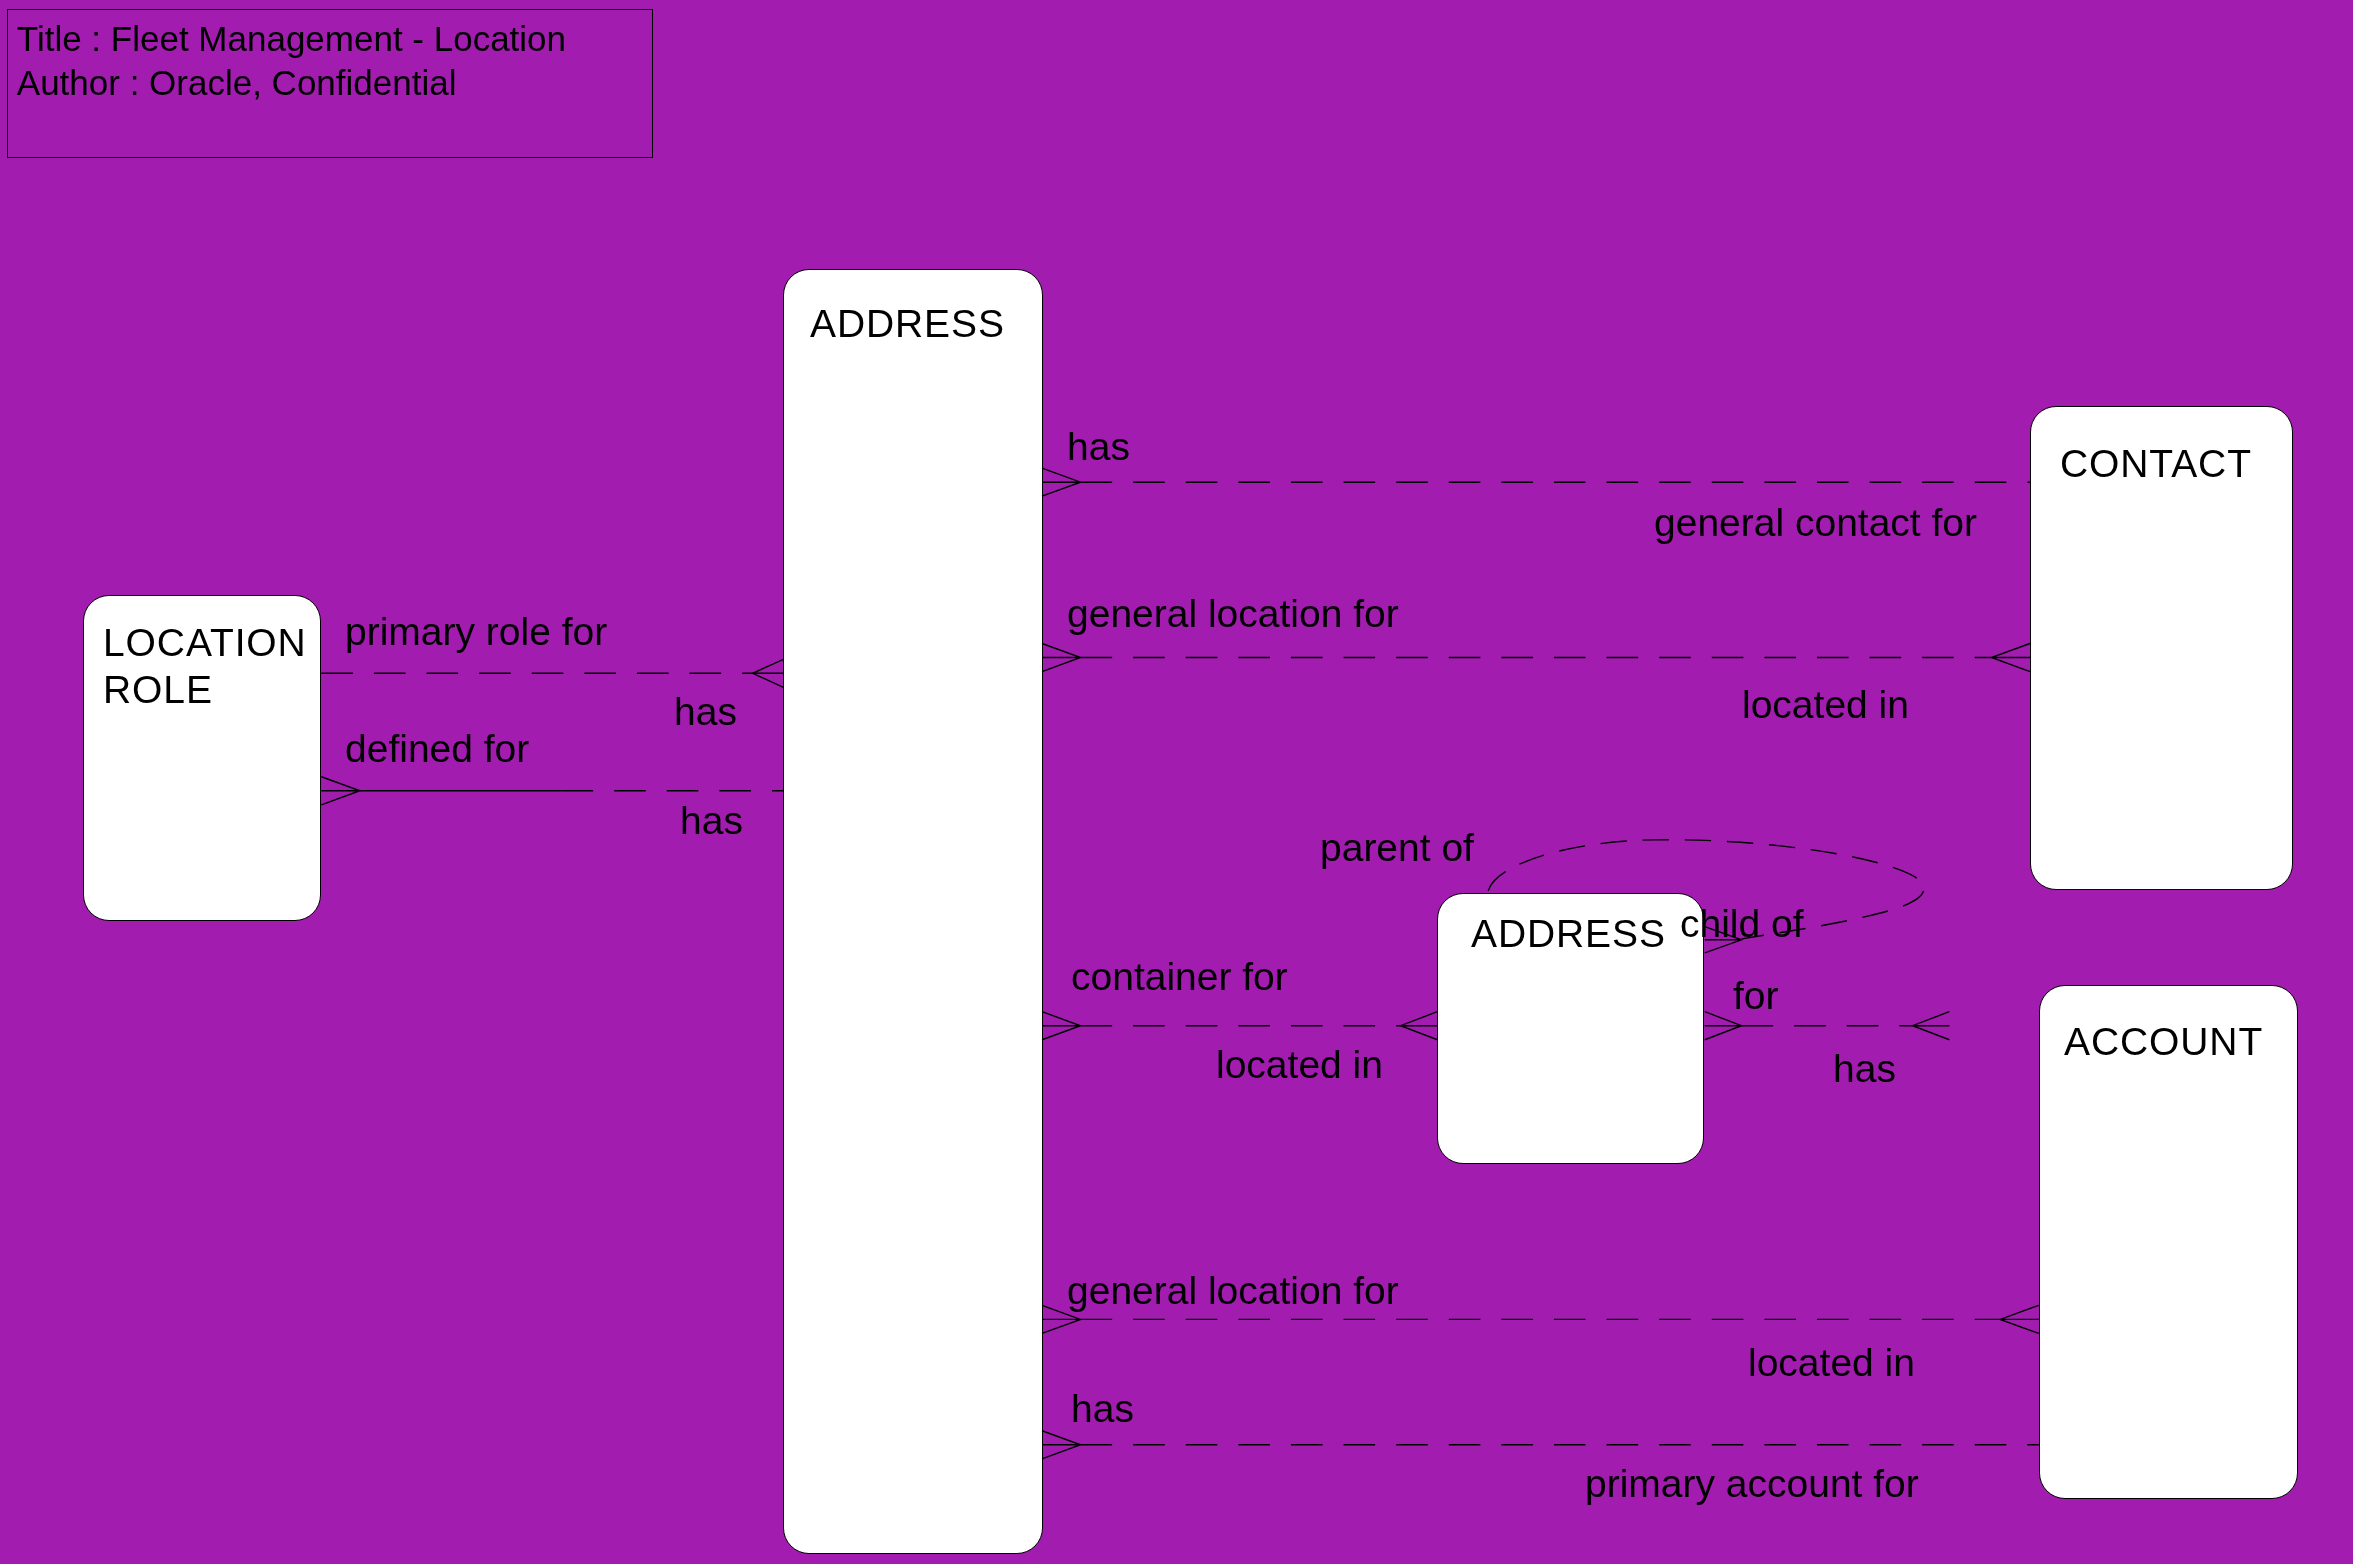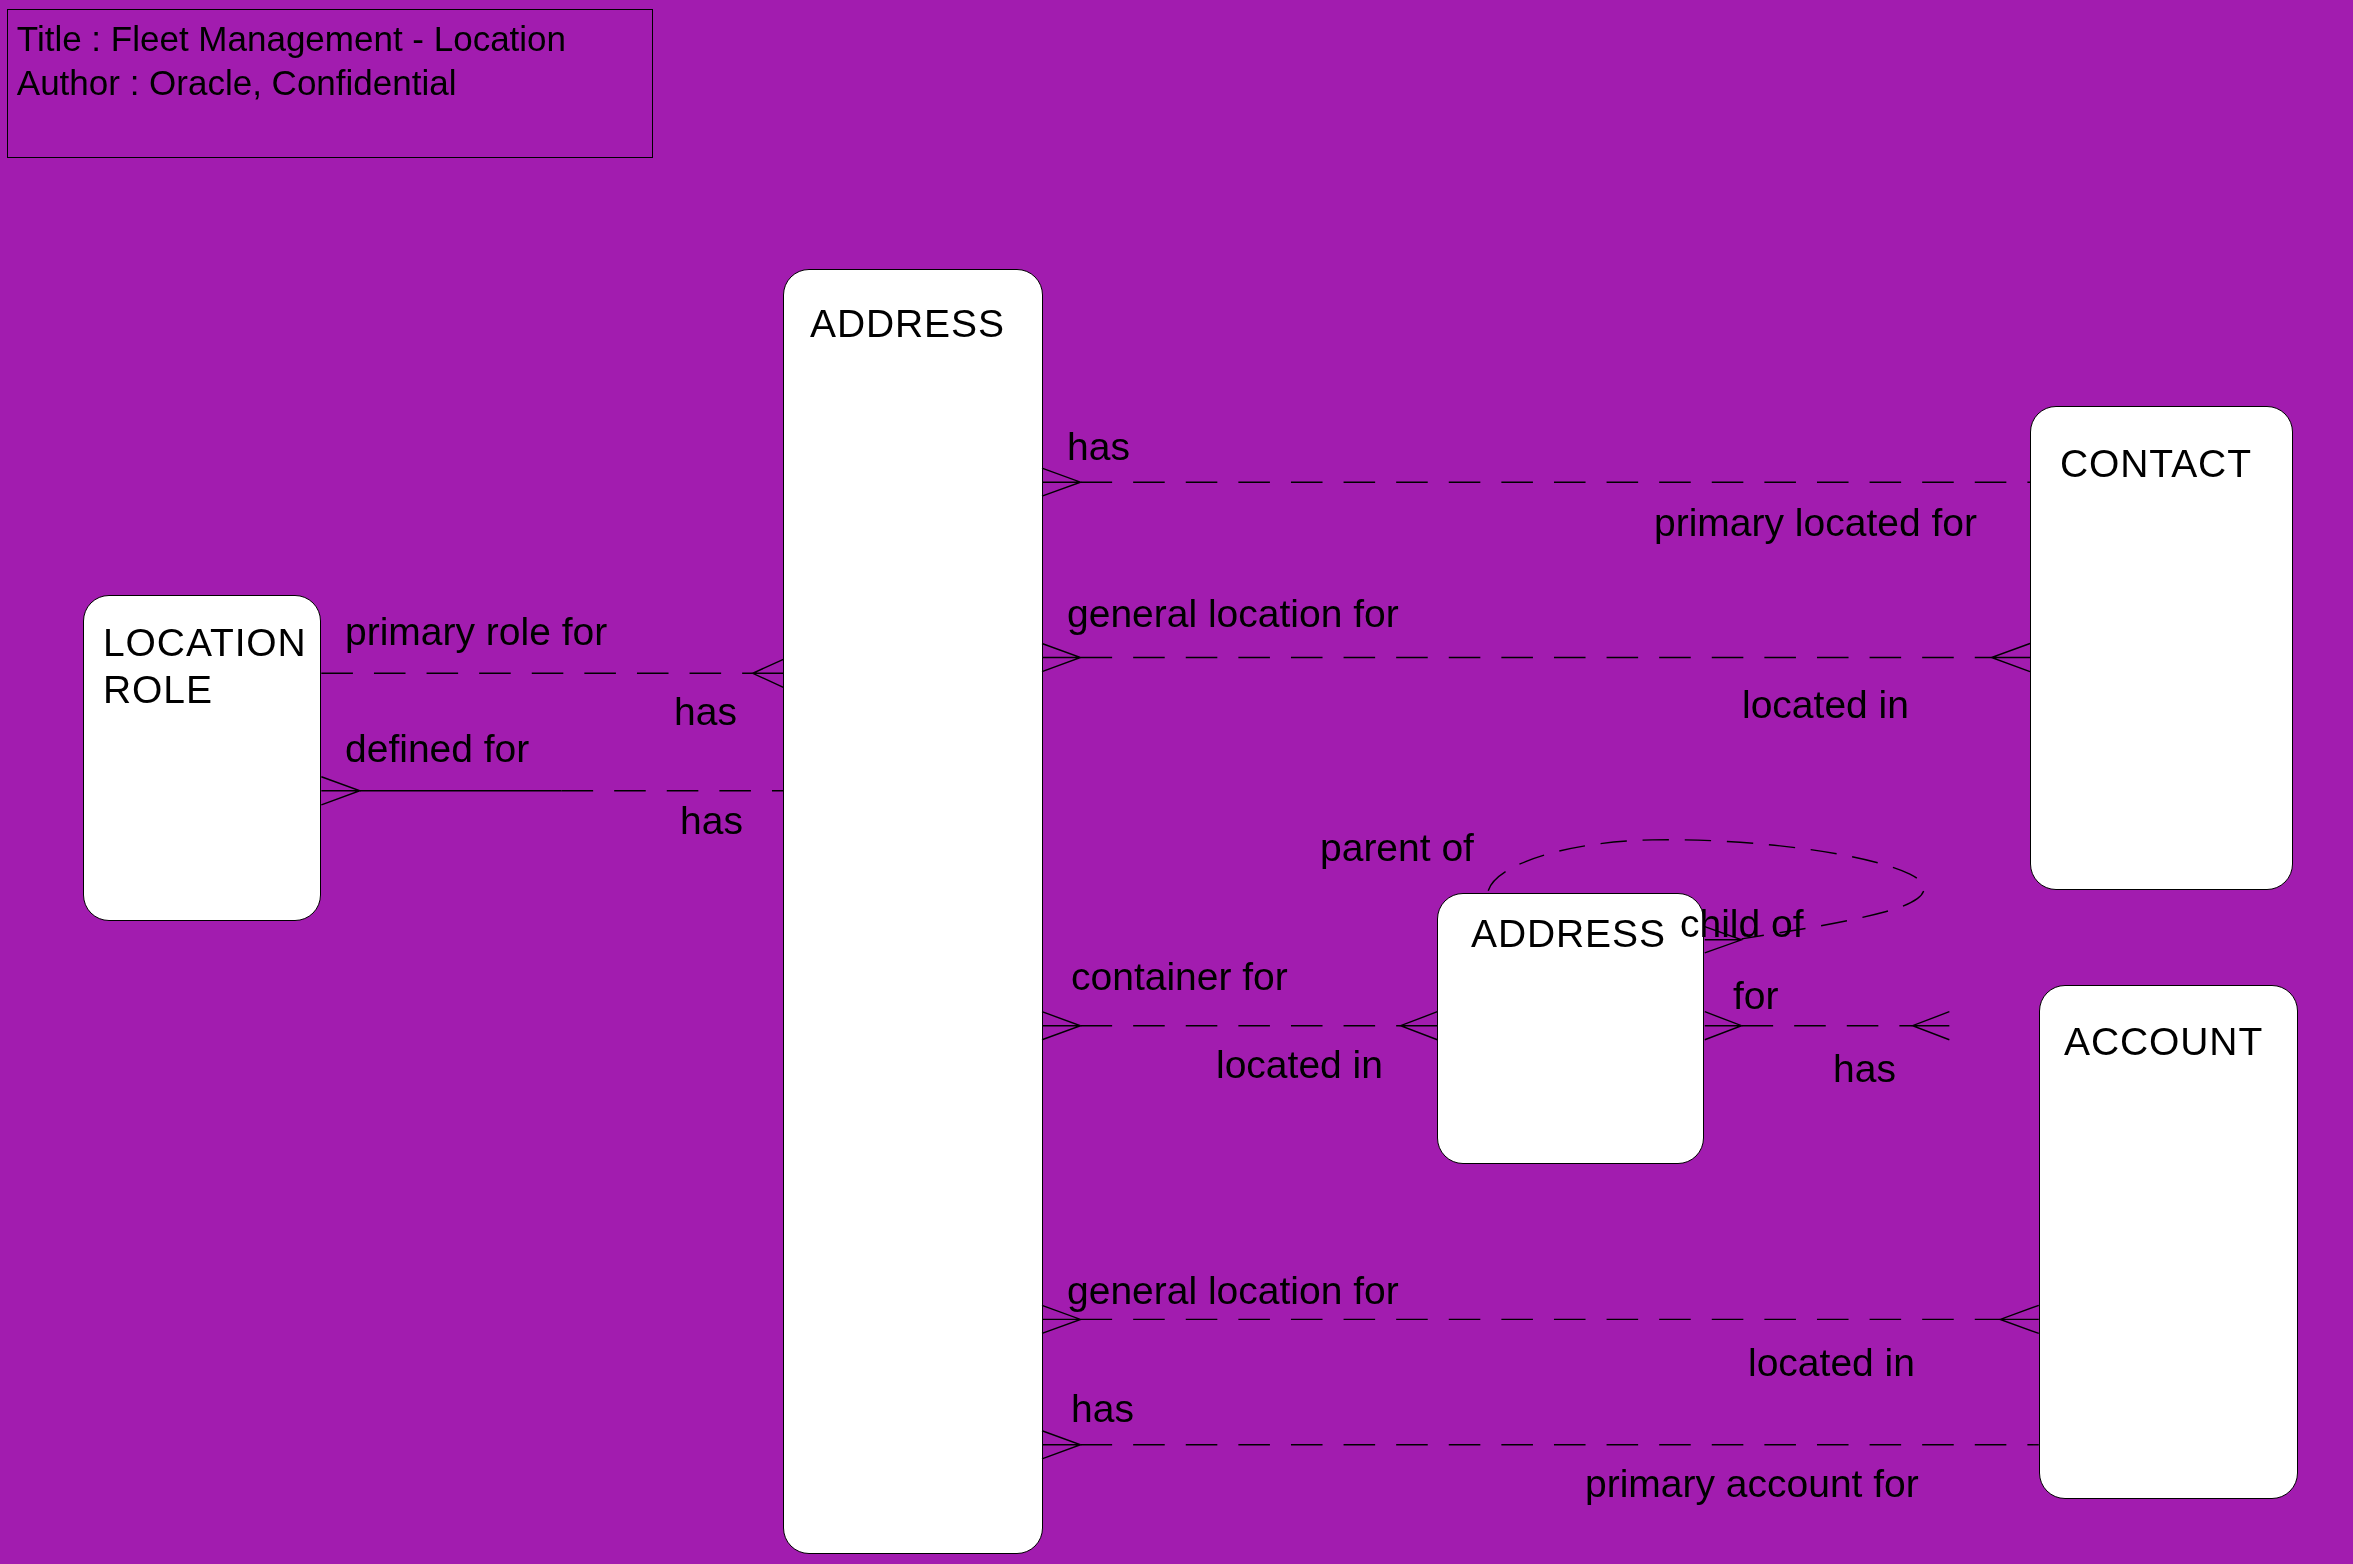--- a/index.html
+++ b/index.html
@@ -121,21 +121,21 @@
       <path d="M1188 1489 L1232 1505 L1188 1521 M1188 1505 L1232 1505"></path>
       <path d="M2325 1489 L2281 1505 L2325 1521 M2325 1505 L2281 1505"></path>
     </g>
     <g>
       <path class="dash" d="M1232 1648 L2325 1648"></path>
       <path d="M1188 1632 L1232 1648 L1188 1664 M1188 1648 L1232 1648"></path>
     </g>
   </svg>
 
   <div class="lbl" style="left:1067px; top:426px;">has</div>
-  <div class="lbl" style="left:1654px; top:502px;">primary located for</div>
+  <div class="lbl" style="left:1654px; top:502px;">general contact for</div>
 
   <div class="lbl" style="left:1067px; top:593px;">general location for</div>
   <div class="lbl" style="left:1742px; top:684px;">located in</div>
 
   <div class="lbl" style="left:345px; top:611px;">primary role for</div>
   <div class="lbl" style="left:674px; top:691px;">has</div>
 
   <div class="lbl" style="left:345px; top:728px;">defined for</div>
   <div class="lbl" style="left:680px; top:800px;">has</div>
 

